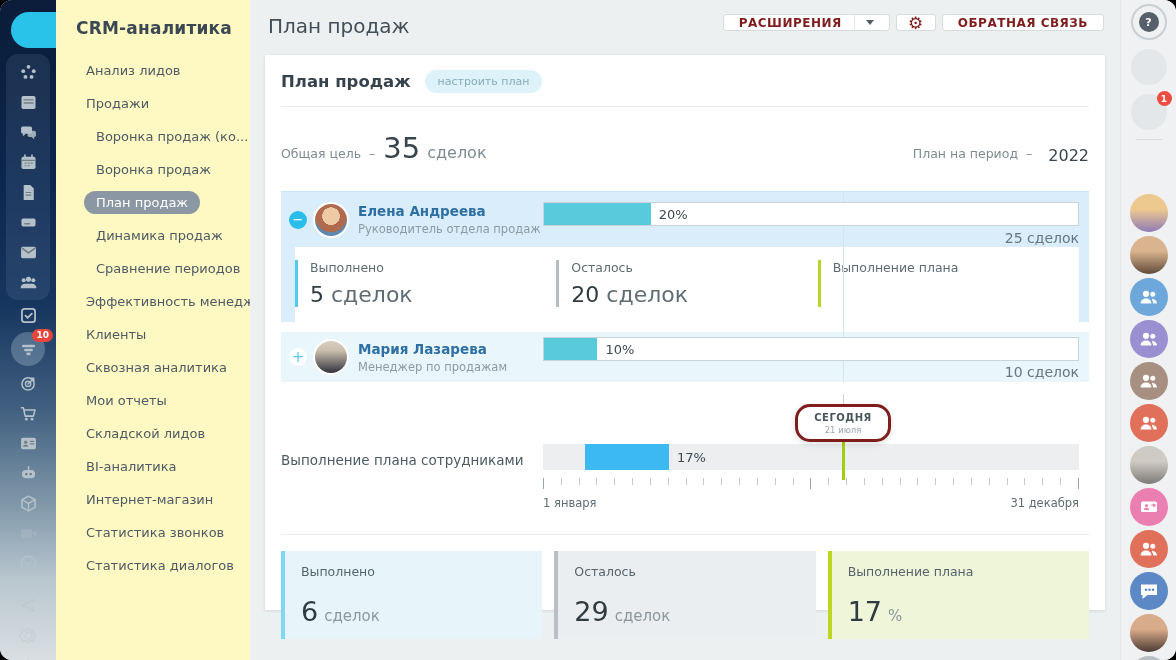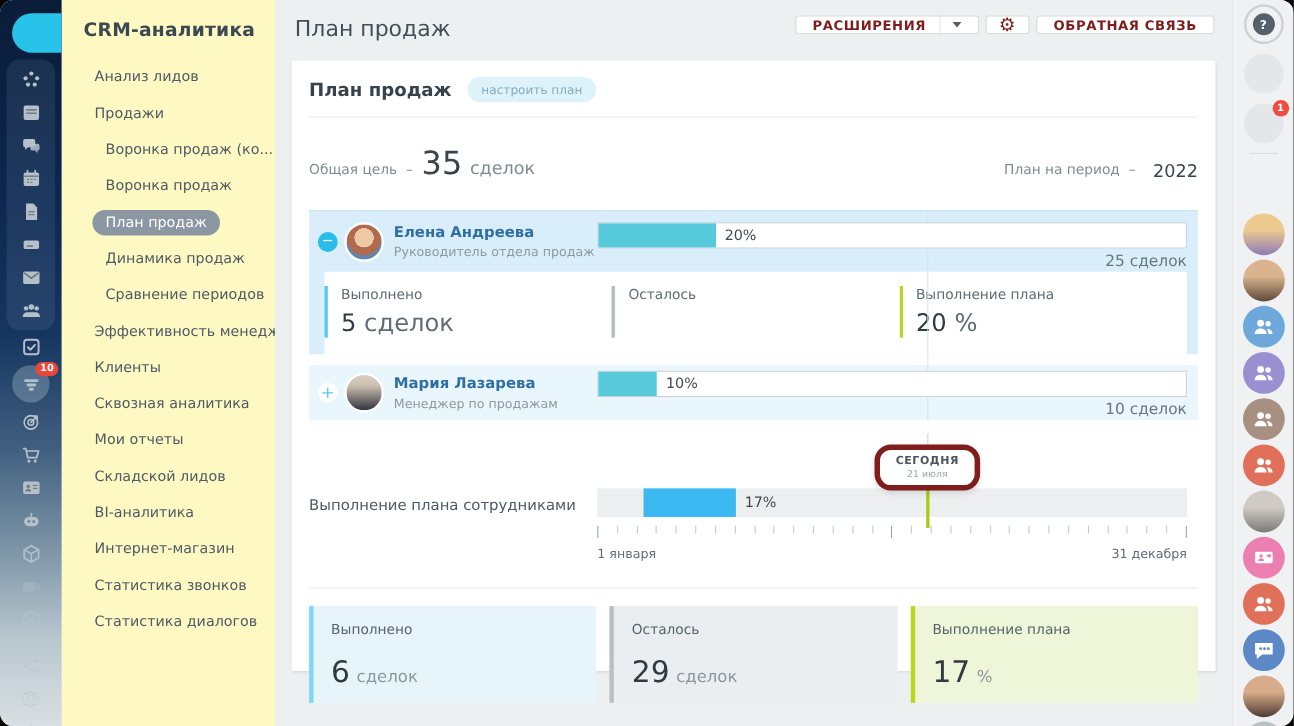--- a/index.html
+++ b/index.html
@@ -94,21 +94,21 @@
   .stat-unit{color:#5f6c74;}
 
   
   .team{position:relative;margin-top:46px;height:92px;}
   .team-label{position:absolute;left:0;top:24px;font-size:13.5px;color:#4b5a63;}
   .team-bar{top:16px;border:none;background:#eceef0;height:26px;padding-left:42px;}
   .team-bar .bar-fill{background:#3cb9f1;}
   .pre-line{position:absolute;left:562px;top:-34px;height:14px;width:1px;background:#ccd6dc;}
   .today-line{position:absolute;left:561px;top:4px;height:48px;width:3px;background:#a2ce12;z-index:3;}
   .today-tip{position:absolute;left:514px;top:-24px;width:96px;text-align:center;background:#fff;
-    border:5px solid #7f1d1d;border-radius:15px;padding:5px 0 4px;box-shadow:0 2px 6px rgba(0,0,0,.13);z-index:4;}
+    border:3px solid #7f1d1d;border-radius:15px;padding:5px 0 4px;box-shadow:0 2px 6px rgba(0,0,0,.13);z-index:4;}
   .today-title{font-size:10px;font-weight:bold;color:#4a565e;letter-spacing:.5px;}
   .today-date{font-size:8.5px;color:#9aa5ab;margin-top:2px;}
   .ruler{position:absolute;left:262px;top:50px;width:536px;height:12px;display:flex;justify-content:space-between;align-items:flex-start;}
   .tick{width:1px;height:7px;background:#c3cbd0;}
   .tick.tall{height:11px;background:#9aa5ab;}
   .tl-start{position:absolute;left:262px;top:68px;font-size:11.5px;color:#5e6c74;}
   .tl-end{position:absolute;right:10px;top:68px;font-size:11.5px;color:#5e6c74;}
 
   
   .summary{display:flex;gap:12px;border-top:1px solid #e9ecee;margin-top:14px;padding-top:16px;}
@@ -430,24 +430,24 @@
             </div>
             <div class="deals">25 сделок</div>
             <div class="emp-detail">
 
             <div class="stat s0">
                   <div class="stat-label">Выполнено</div>
                   <div class="stat-value"><span>5</span> <span class="stat-unit">сделок</span></div>
                 </div>
                 <div class="stat s1">
                   <div class="stat-label">Осталось</div>
+                  <div class="stat-value"><span>20</span> <span class="stat-unit">сделок</span></div>
                 </div>
                 <div class="stat s2">
                   <div class="stat-label">Выполнение плана</div>
-                  <div class="stat-value"><span>20</span> <span class="stat-unit">%</span></div>
                 </div>
               </div>
           </div>
 
           <div class="emp-block light">
             <div class="emp-row">
               <div class="toggle plus center">+</div>
               <div class="avatar a2"></div>
               <div class="emp-info">
                 <div class="emp-name">Мария Лазарева</div>

